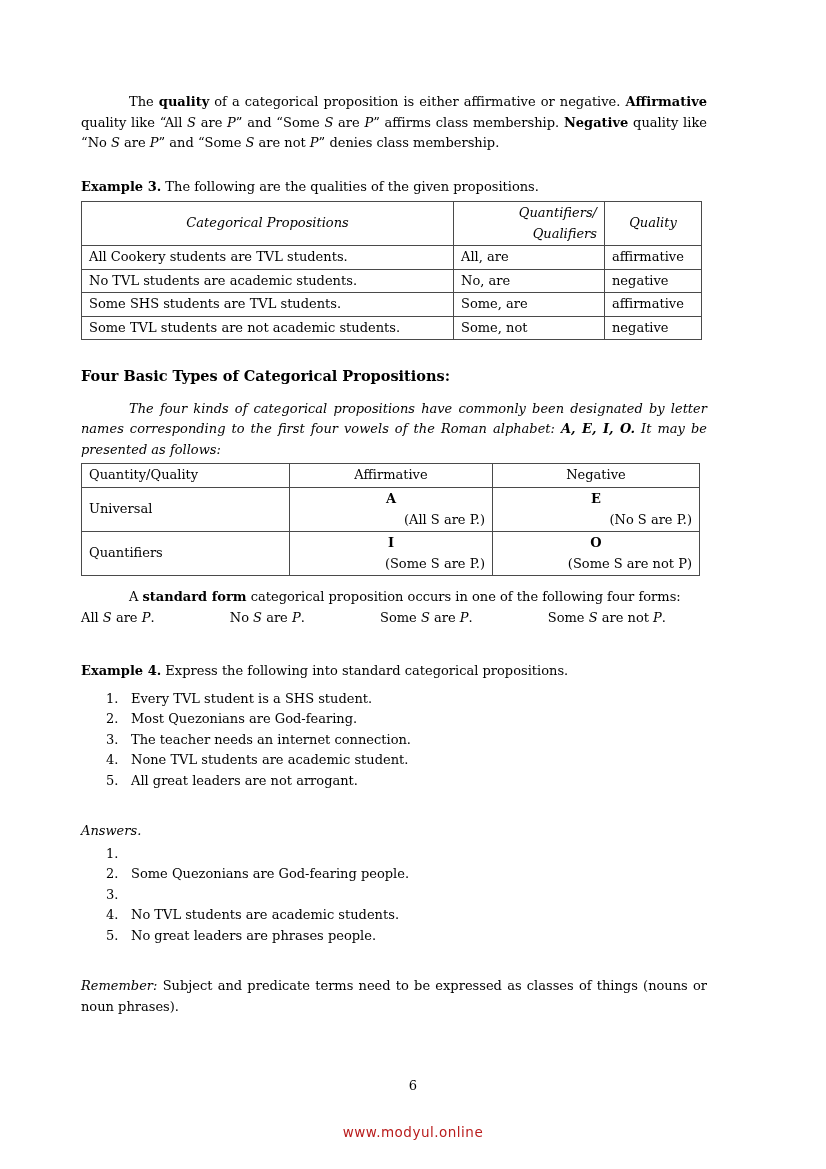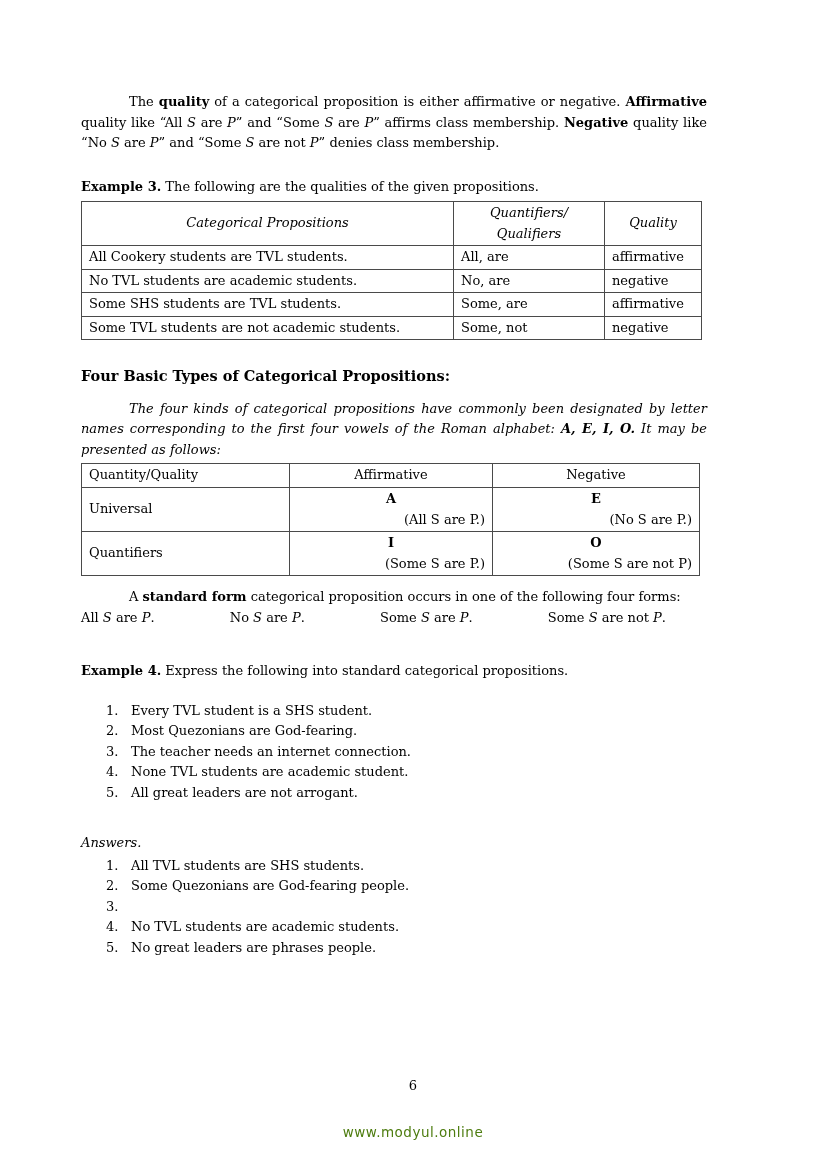--- a/index.html
+++ b/index.html
@@ -24,37 +24,37 @@
   .justify { text-align: justify; }
   .indent { text-indent: 48px; }
 
   .sp-intro   { margin-bottom: 23px; }
   .sp-caption { margin-bottom: 4px; }
   .sp-table1  { margin-bottom: 26px; }
   .sp-heading { margin-bottom: 12px; }
   .sp-vowels  { margin-bottom: 3px; font-style: italic; }
   .sp-table2  { margin-bottom: 11px; }
   .sp-forms   { margin-bottom: 33px; }
-  .sp-cap4    { margin-bottom: 19px; }
+  .sp-cap4    { margin-bottom: 7px; }
   .sp-list1   { margin-bottom: 30px; }
   .sp-anslbl  { margin-bottom: 2px; }
   .sp-list2   { margin-bottom: 30px; }
 
   .heading { font-weight: bold; font-size: 14.5px; }
 
   table { border-collapse: collapse; table-layout: fixed; }
   .tbl { width: 615px; }
   .tbl th, .tbl td {
     border: 1px solid #4a4a4a;
     padding: 1px 7px;
     font-weight: normal;
     vertical-align: middle;
   }
   .t1 .c1 { width: 357px; }
-  .t1 .c2 { width: 136px; }
+  .t1 .c2 { width: 136px; text-align: right; }
   .t1 .c3 { width: 82px; }
   .t1 th { text-align: center; font-style: italic; height: 40px; }
   .t1 td.left { text-align: left; }
   .t1 td.center { }
 
   .t2 .c1 { width: 193px; }
   .t2 .c2 { width: 188px; }
   .t2 .c3 { width: 192px; }
   .t2 th { height: 21px; }
   .t2 th.left, .t2 td.left { text-align: left; }
@@ -78,21 +78,21 @@
     position: absolute;
     left: 0; right: 0;
     top: 1076px;
     text-align: center;
   }
   .watermark {
     position: absolute;
     left: 0; right: 0;
     top: 1122px;
     text-align: center;
-    color: #4d7c0f;
+    color: #b91c1c;
     font-size: 13.5px;
     font-family: "DejaVu Sans", "Liberation Sans", sans-serif;
     letter-spacing: 0.5px;
   }
 </style>
 </head>
 <body>
 
 <div class="page">
   <div class="content">
@@ -203,37 +203,37 @@
         <span class="num">5.</span>
         <span>All great leaders are not arrogant.</span>
       </div>
     </div>
 
     <div class="answers-label sp-anslbl">Answers.</div>
 
     <div class="list sp-list2">
       <div class="li">
         <span class="num">1.</span>
-        <span>All TVL students are SHS students.</span>
       </div>
       <div class="li">
         <span class="num">2.</span>
         <span>Some Quezonians are God-fearing people.</span>
       </div>
       <div class="li">
         <span class="num">3.</span>
       </div>
       <div class="li">
         <span class="num">4.</span>
         <span>No TVL students are academic students.</span>
       </div>
       <div class="li">
         <span class="num">5.</span>
         <span>No great leaders are phrases people.</span>
       </div>
     </div>
 
+    <p class="justify"><span style="font-style: italic;">Remember:</span><span> Subject and predicate terms need to be expressed as classes of things (nouns or noun phrases).</span></p>
 
   </div>
 
   <div class="page-number">6</div>
   <div class="watermark">www.modyul.online</div>
 </div>
 
 </body></html>

